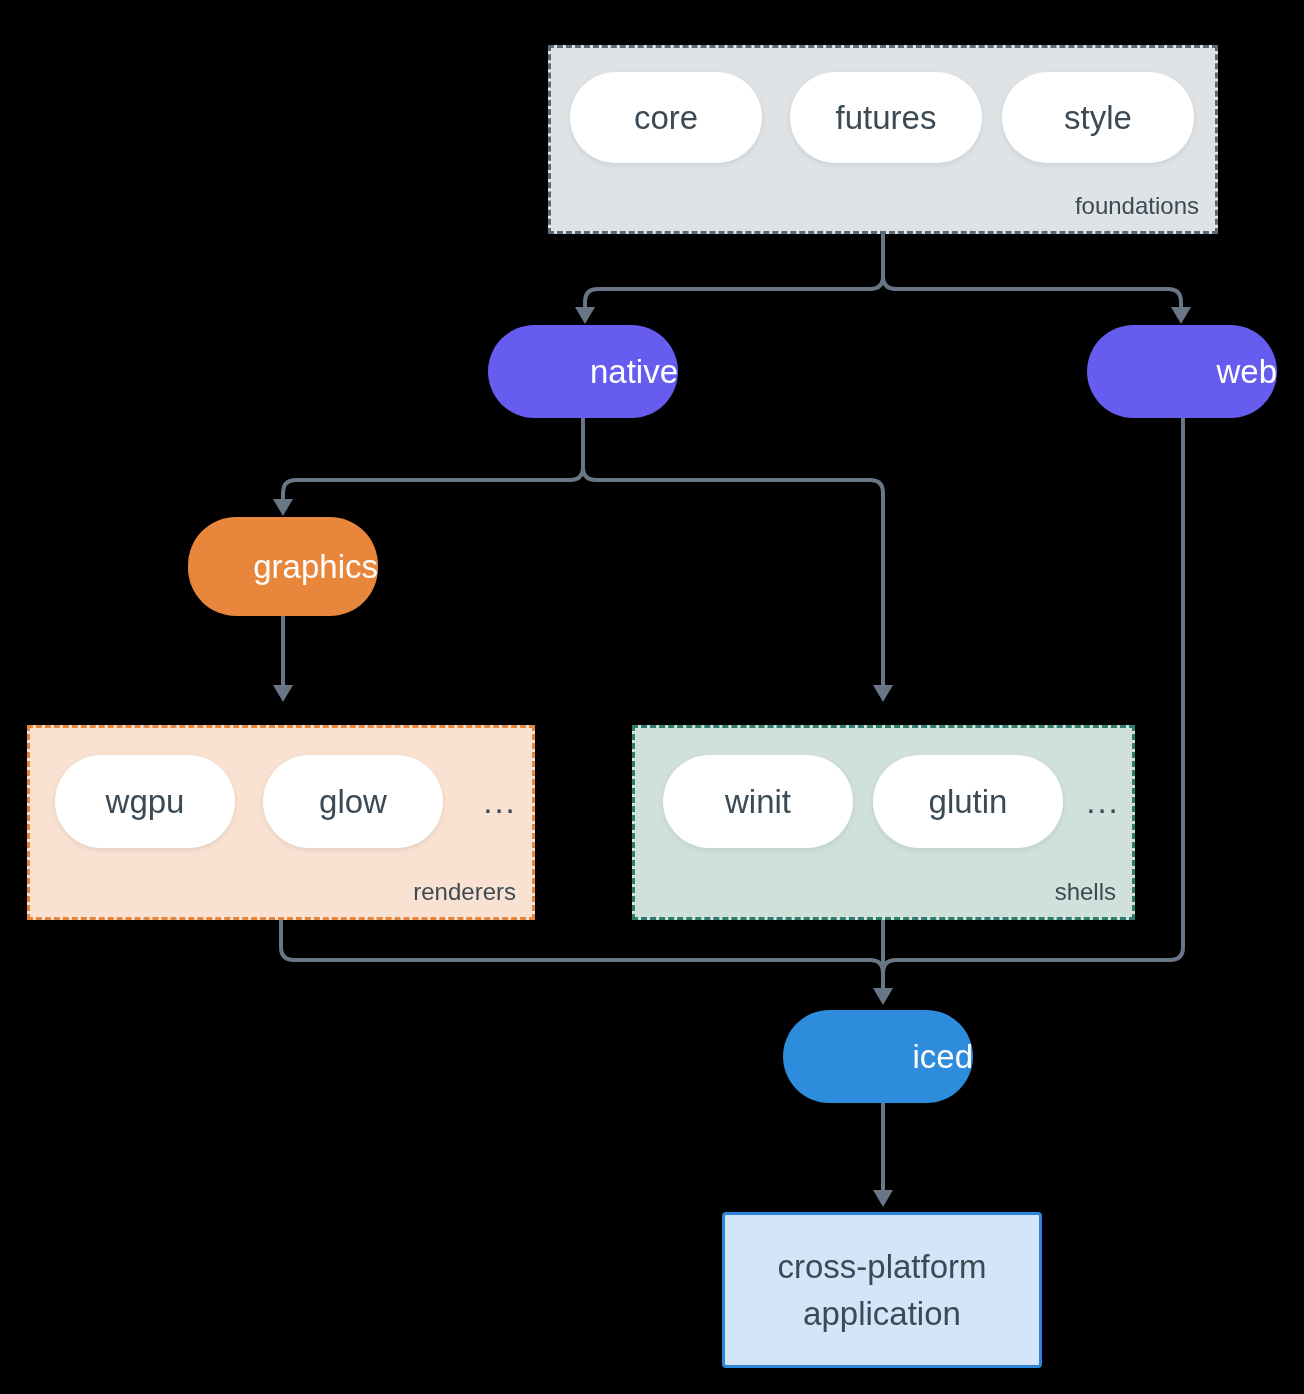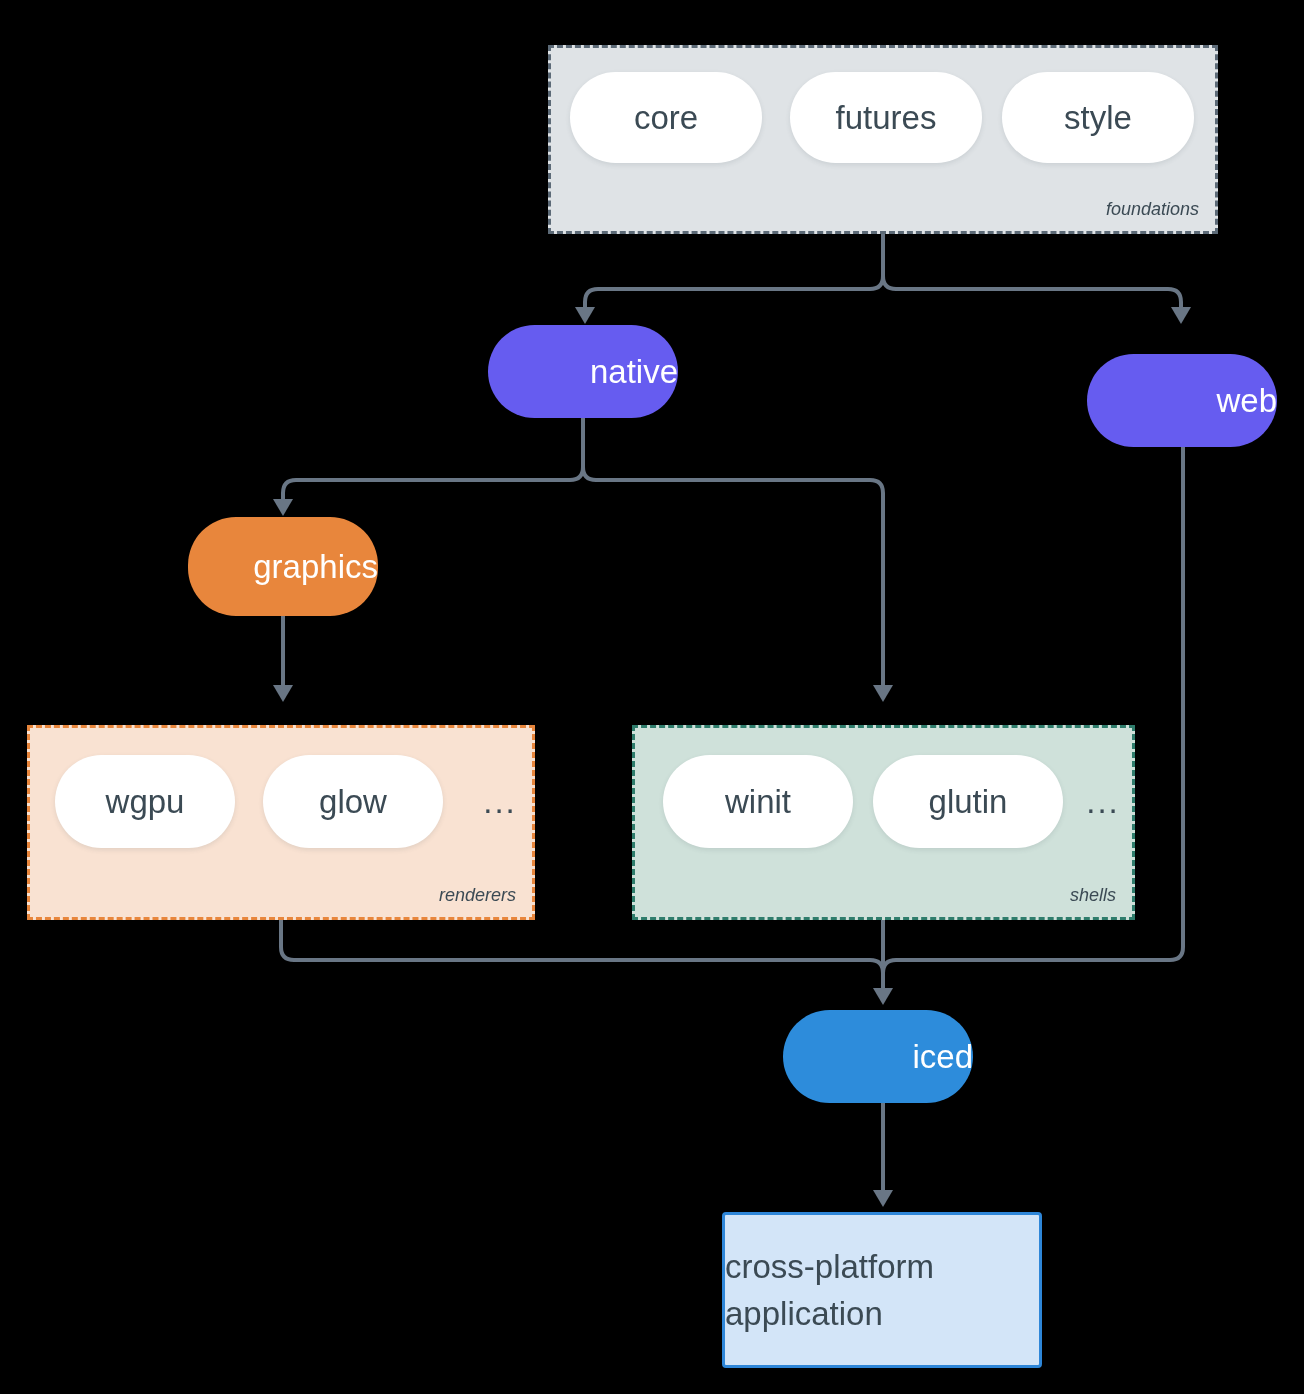--- a/index.html
+++ b/index.html
@@ -15,39 +15,39 @@
     position:relative; width:1304px; height:1394px; background:var(--bg);
     font-family:"Liberation Sans", sans-serif; overflow:hidden;
   }
   #edges{position:absolute;left:0;top:0;width:1304px;height:1394px;}
   .conn{stroke:var(--line);stroke-width:4;fill:none;}
   .arrow{fill:var(--line);stroke:none;}
   .group{position:absolute;box-sizing:border-box;border:3px dashed;margin-top:20px;}
   .group.foundations{left:548px;top:25px;width:670px;height:189px;background:var(--foundations-fill);border-color:var(--foundations-border);}
   .group.renderers{left:27px;top:705px;width:508px;height:195px;background:var(--renderers-fill);border-color:var(--renderers-border);padding-left:8px;}
   .group.shells{left:632px;top:705px;width:503px;height:195px;background:var(--shells-fill);border-color:var(--shells-border);}
-  .group-label{position:absolute;right:16px;bottom:11px;font-size:18px;color:var(--ink);font-style:italic;}
+  .group-label{position:absolute;right:16px;bottom:11px;font-size:24px;color:var(--ink);}
   .pill{
     position:absolute;display:flex;align-items:center;justify-content:center;
     background:var(--pill);border-radius:50px;color:var(--ink);font-size:33px;
     box-shadow:0 2px 5px rgba(60,70,80,0.12);
   }
   .dots{position:absolute;font-size:33px;color:var(--ink);letter-spacing:2px;}
   .node{
     position:absolute;display:flex;align-items:center;justify-content:flex-end;
     border-radius:48px;color:#fff;font-size:33px;
   }
   .node.native{left:488px;top:325px;width:190px;height:93px;background:var(--purple);}
-  .node.web{left:1087px;top:325px;width:190px;height:93px;background:var(--purple);margin-top:29px;}
+  .node.web{left:1087px;top:325px;width:190px;height:93px;background:var(--purple);}
   .node.graphics{left:188px;top:517px;width:190px;height:99px;background:var(--orange);}
   .node.iced{left:783px;top:1010px;width:190px;height:93px;background:var(--blue);}
   .appbox{
     position:absolute;left:722px;top:1212px;width:320px;height:156px;box-sizing:border-box;
     background:var(--app-fill);border:3px solid var(--app-border);border-radius:4px;
-    display:flex;flex-direction:column;align-items:flex-start;justify-content:center;
+    display:flex;flex-direction:column;align-items:center;justify-content:center;
     color:var(--ink);font-size:33px;line-height:47px;
   }
 </style>
 </head>
 <body>
 
 <div id="canvas">
 
   <svg id="edges" viewBox="0 0 1304 1394" xmlns="http://www.w3.org/2000/svg">
     <path class="conn" d="M883 214 L883 276 Q883 289 870 289 L598 289 Q585 289 585 302 L585 309"></path>

